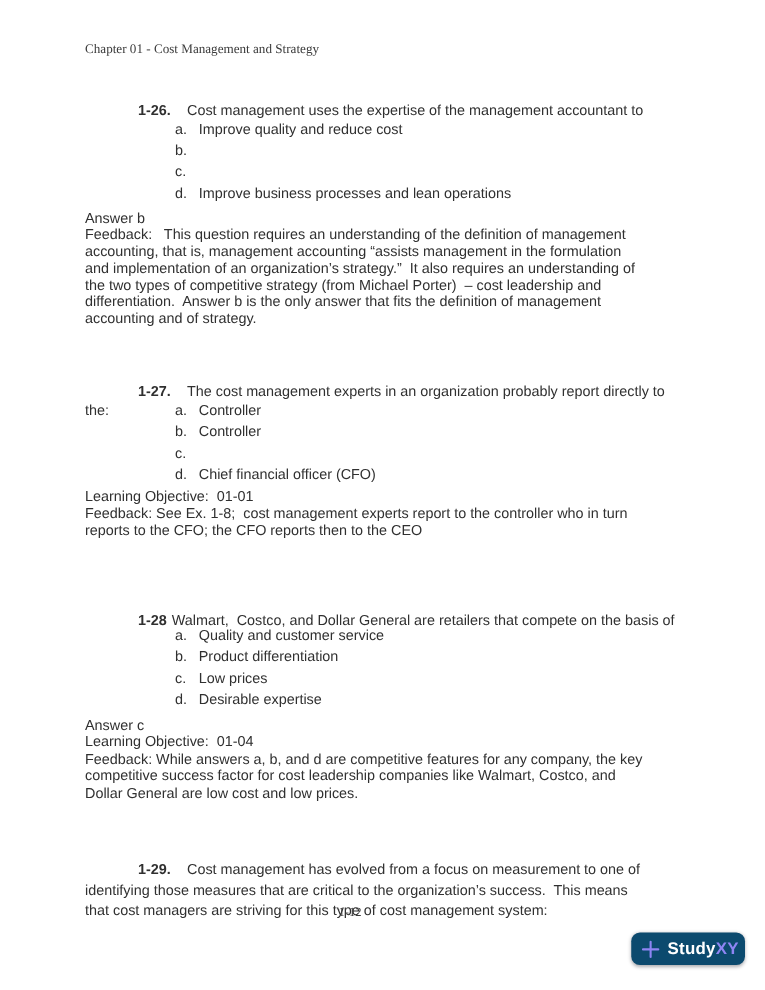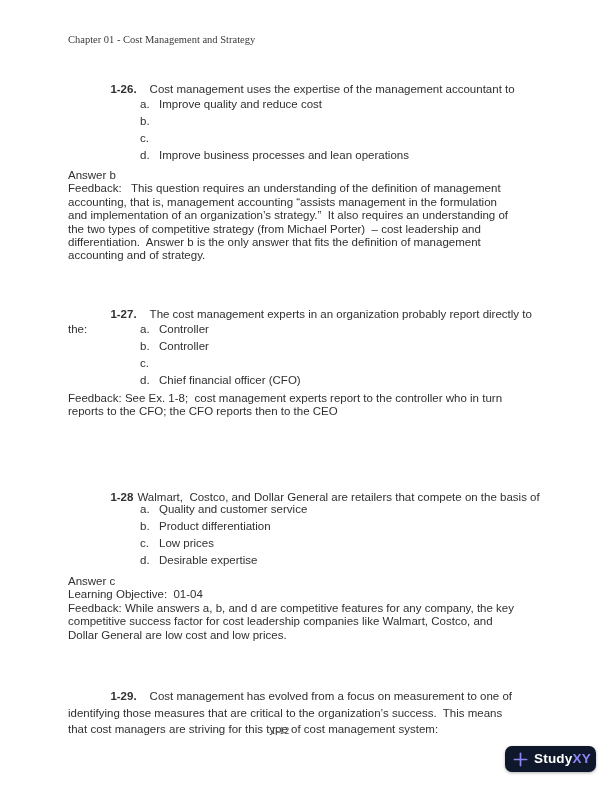--- a/index.html
+++ b/index.html
@@ -56,21 +56,21 @@
     text-align: center;
     font-family: "Liberation Serif", serif;
     font-size: 10px;
     color: #3a3a3a;
   }
 
   .logo-badge {
     position: absolute;
     left: 505px; top: 746px;
     width: 91px; height: 26px;
-    background: #0f172a;
+    background: #0c4a6e;
     border-radius: 7px;
     display: flex;
     align-items: center;
     padding-left: 8px;
     box-shadow: 0 1px 3px rgba(20,20,31,0.35);
     cursor: pointer;
   }
   .logo-plus {
     width: 15px; height: 15px;
     margin-right: 6px;
@@ -133,20 +133,21 @@
   </div>
   <div class="opt-row">
     <span class="opt-letter">c.</span>
   </div>
   <div class="opt-row">
     <span class="opt-letter">d.</span>
       <span class="opt-text">Chief financial officer (CFO)</span>
   </div>
 </div>
 <div class="abs answer-block" style="top:392px">
+  <p>Learning Objective:  01-01</p>
   <p>Feedback: See Ex. 1-8;  cost management experts report to the controller who in turn
 reports to the CFO; the CFO reports then to the CEO</p>
 </div>
 
 <div class="abs q-line" style="top:475px">
   <span class="q-num gap-narrow">1-28</span><span>Walmart,  Costco, and Dollar General are retailers that compete on the basis of</span>
 </div>
 <div class="abs options" style="top:501px">
   <div class="opt-row">
     <span class="opt-letter">a.</span>

